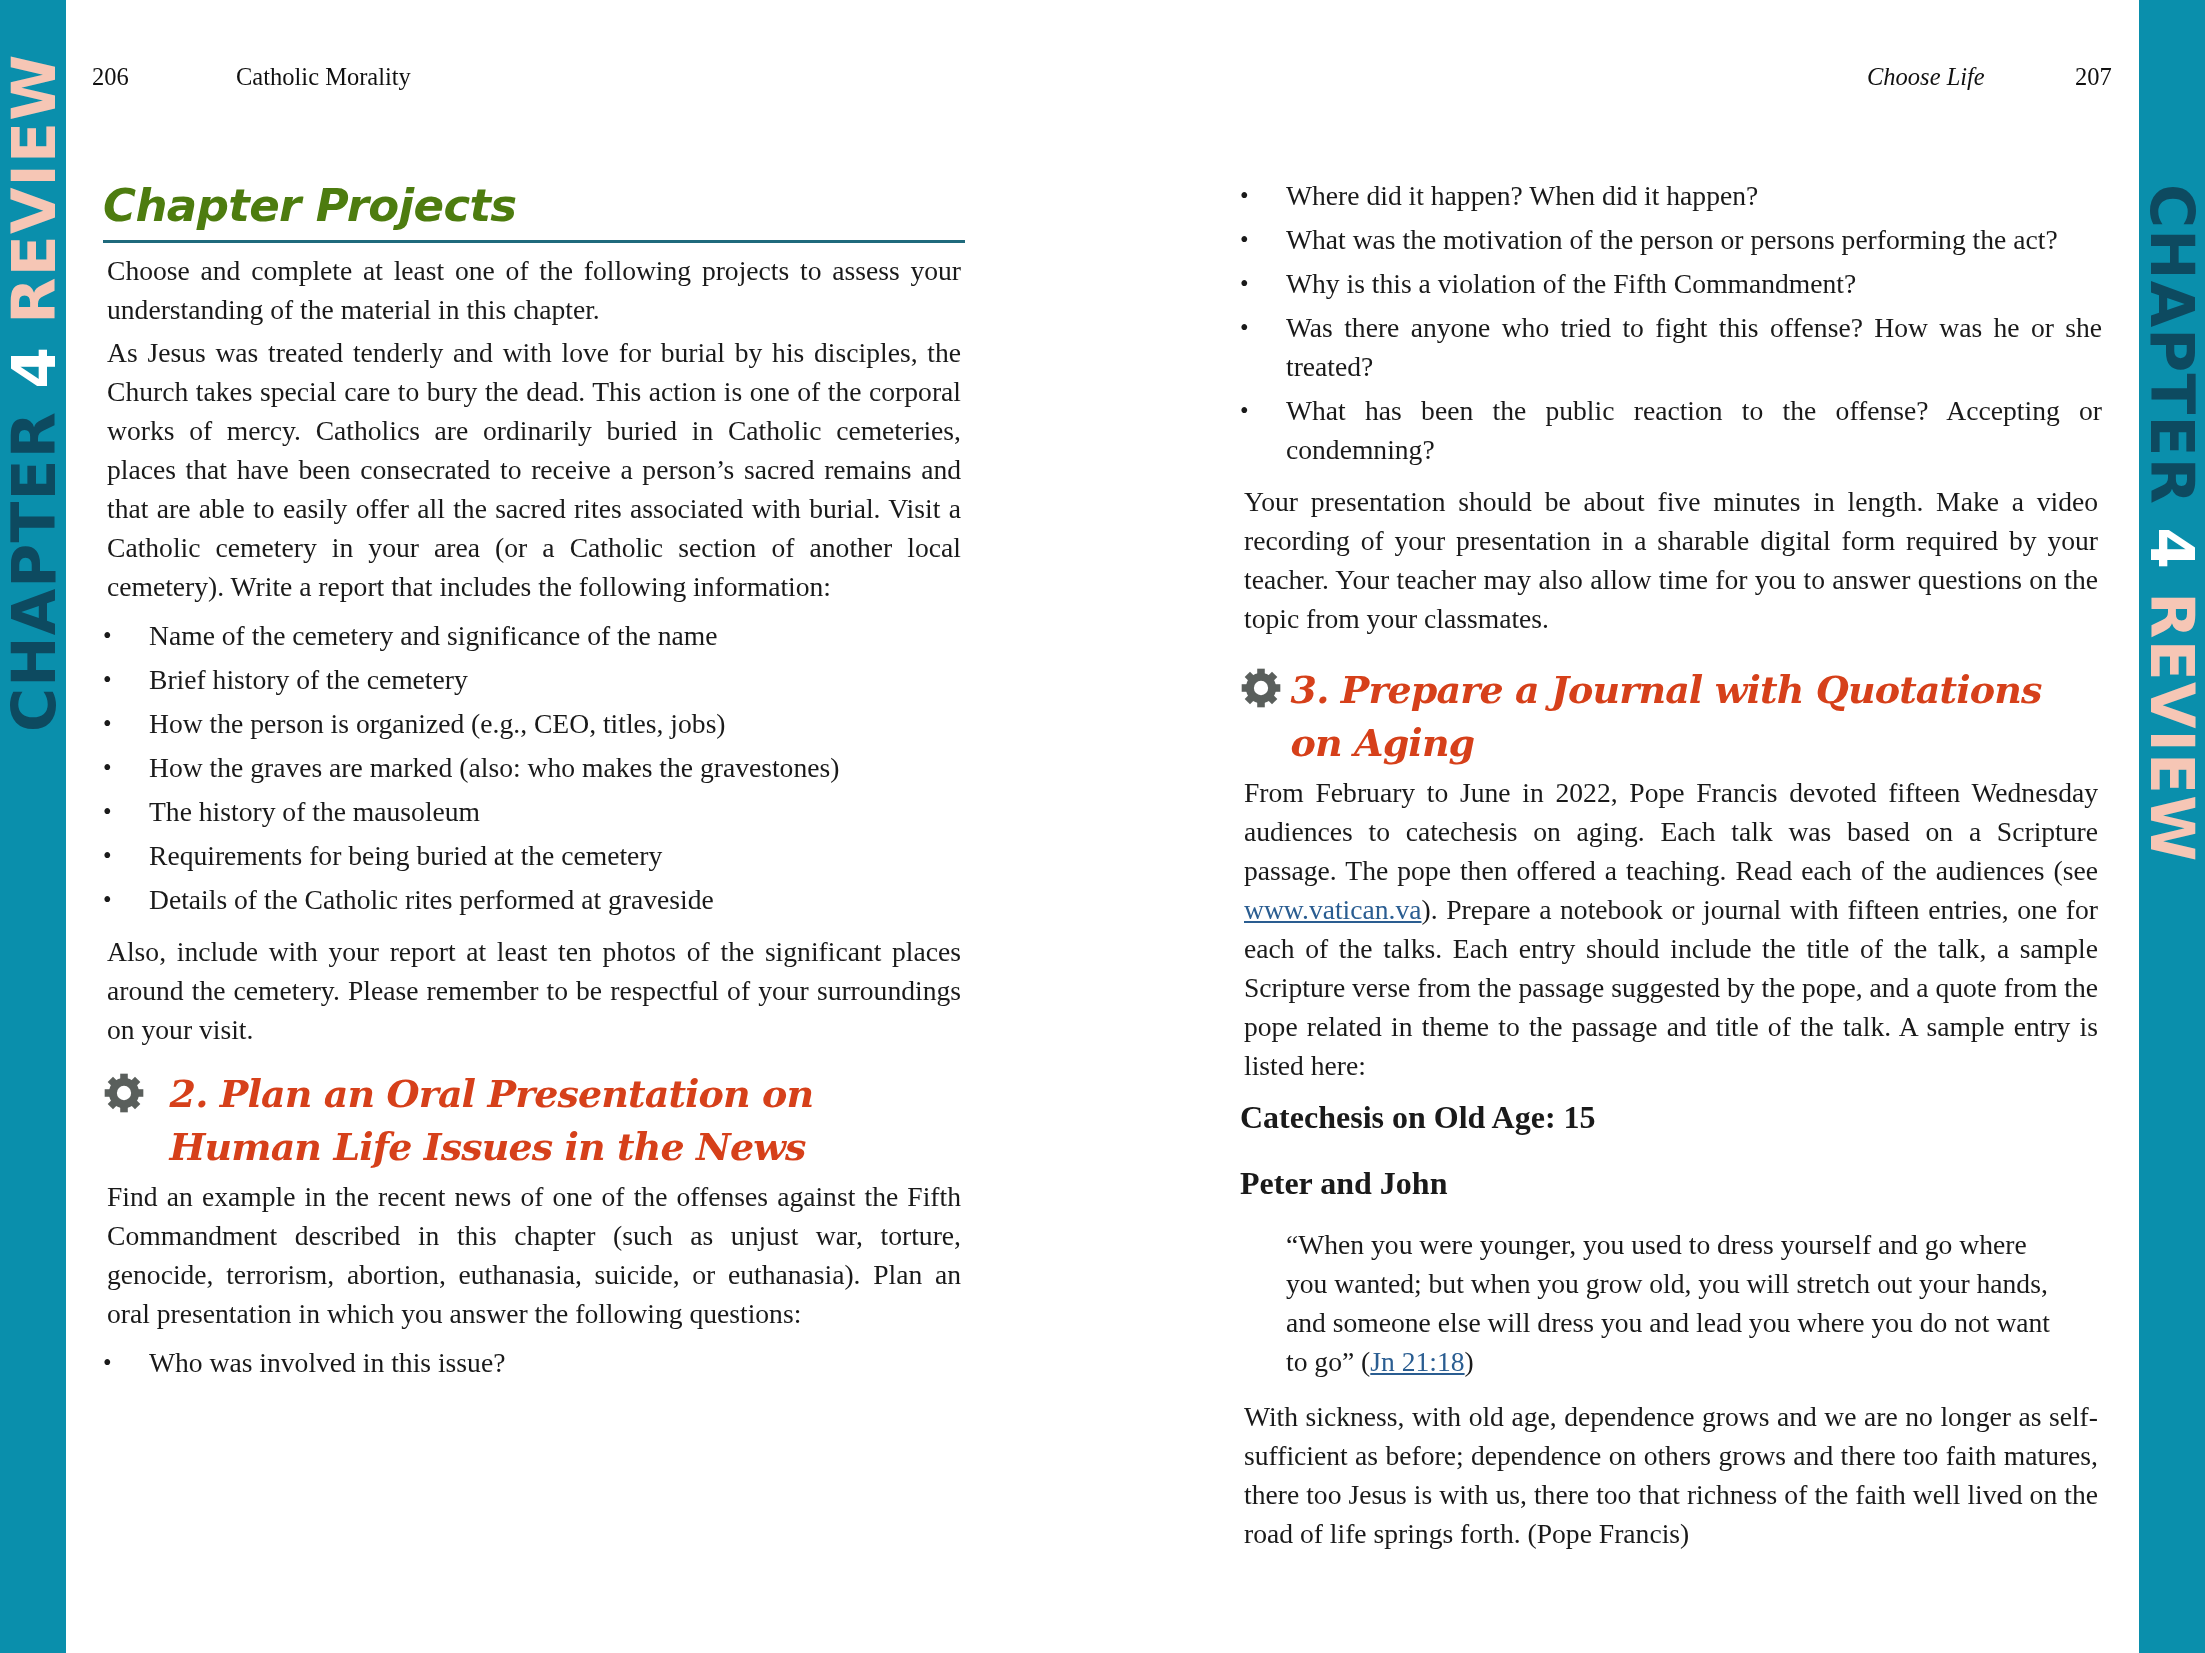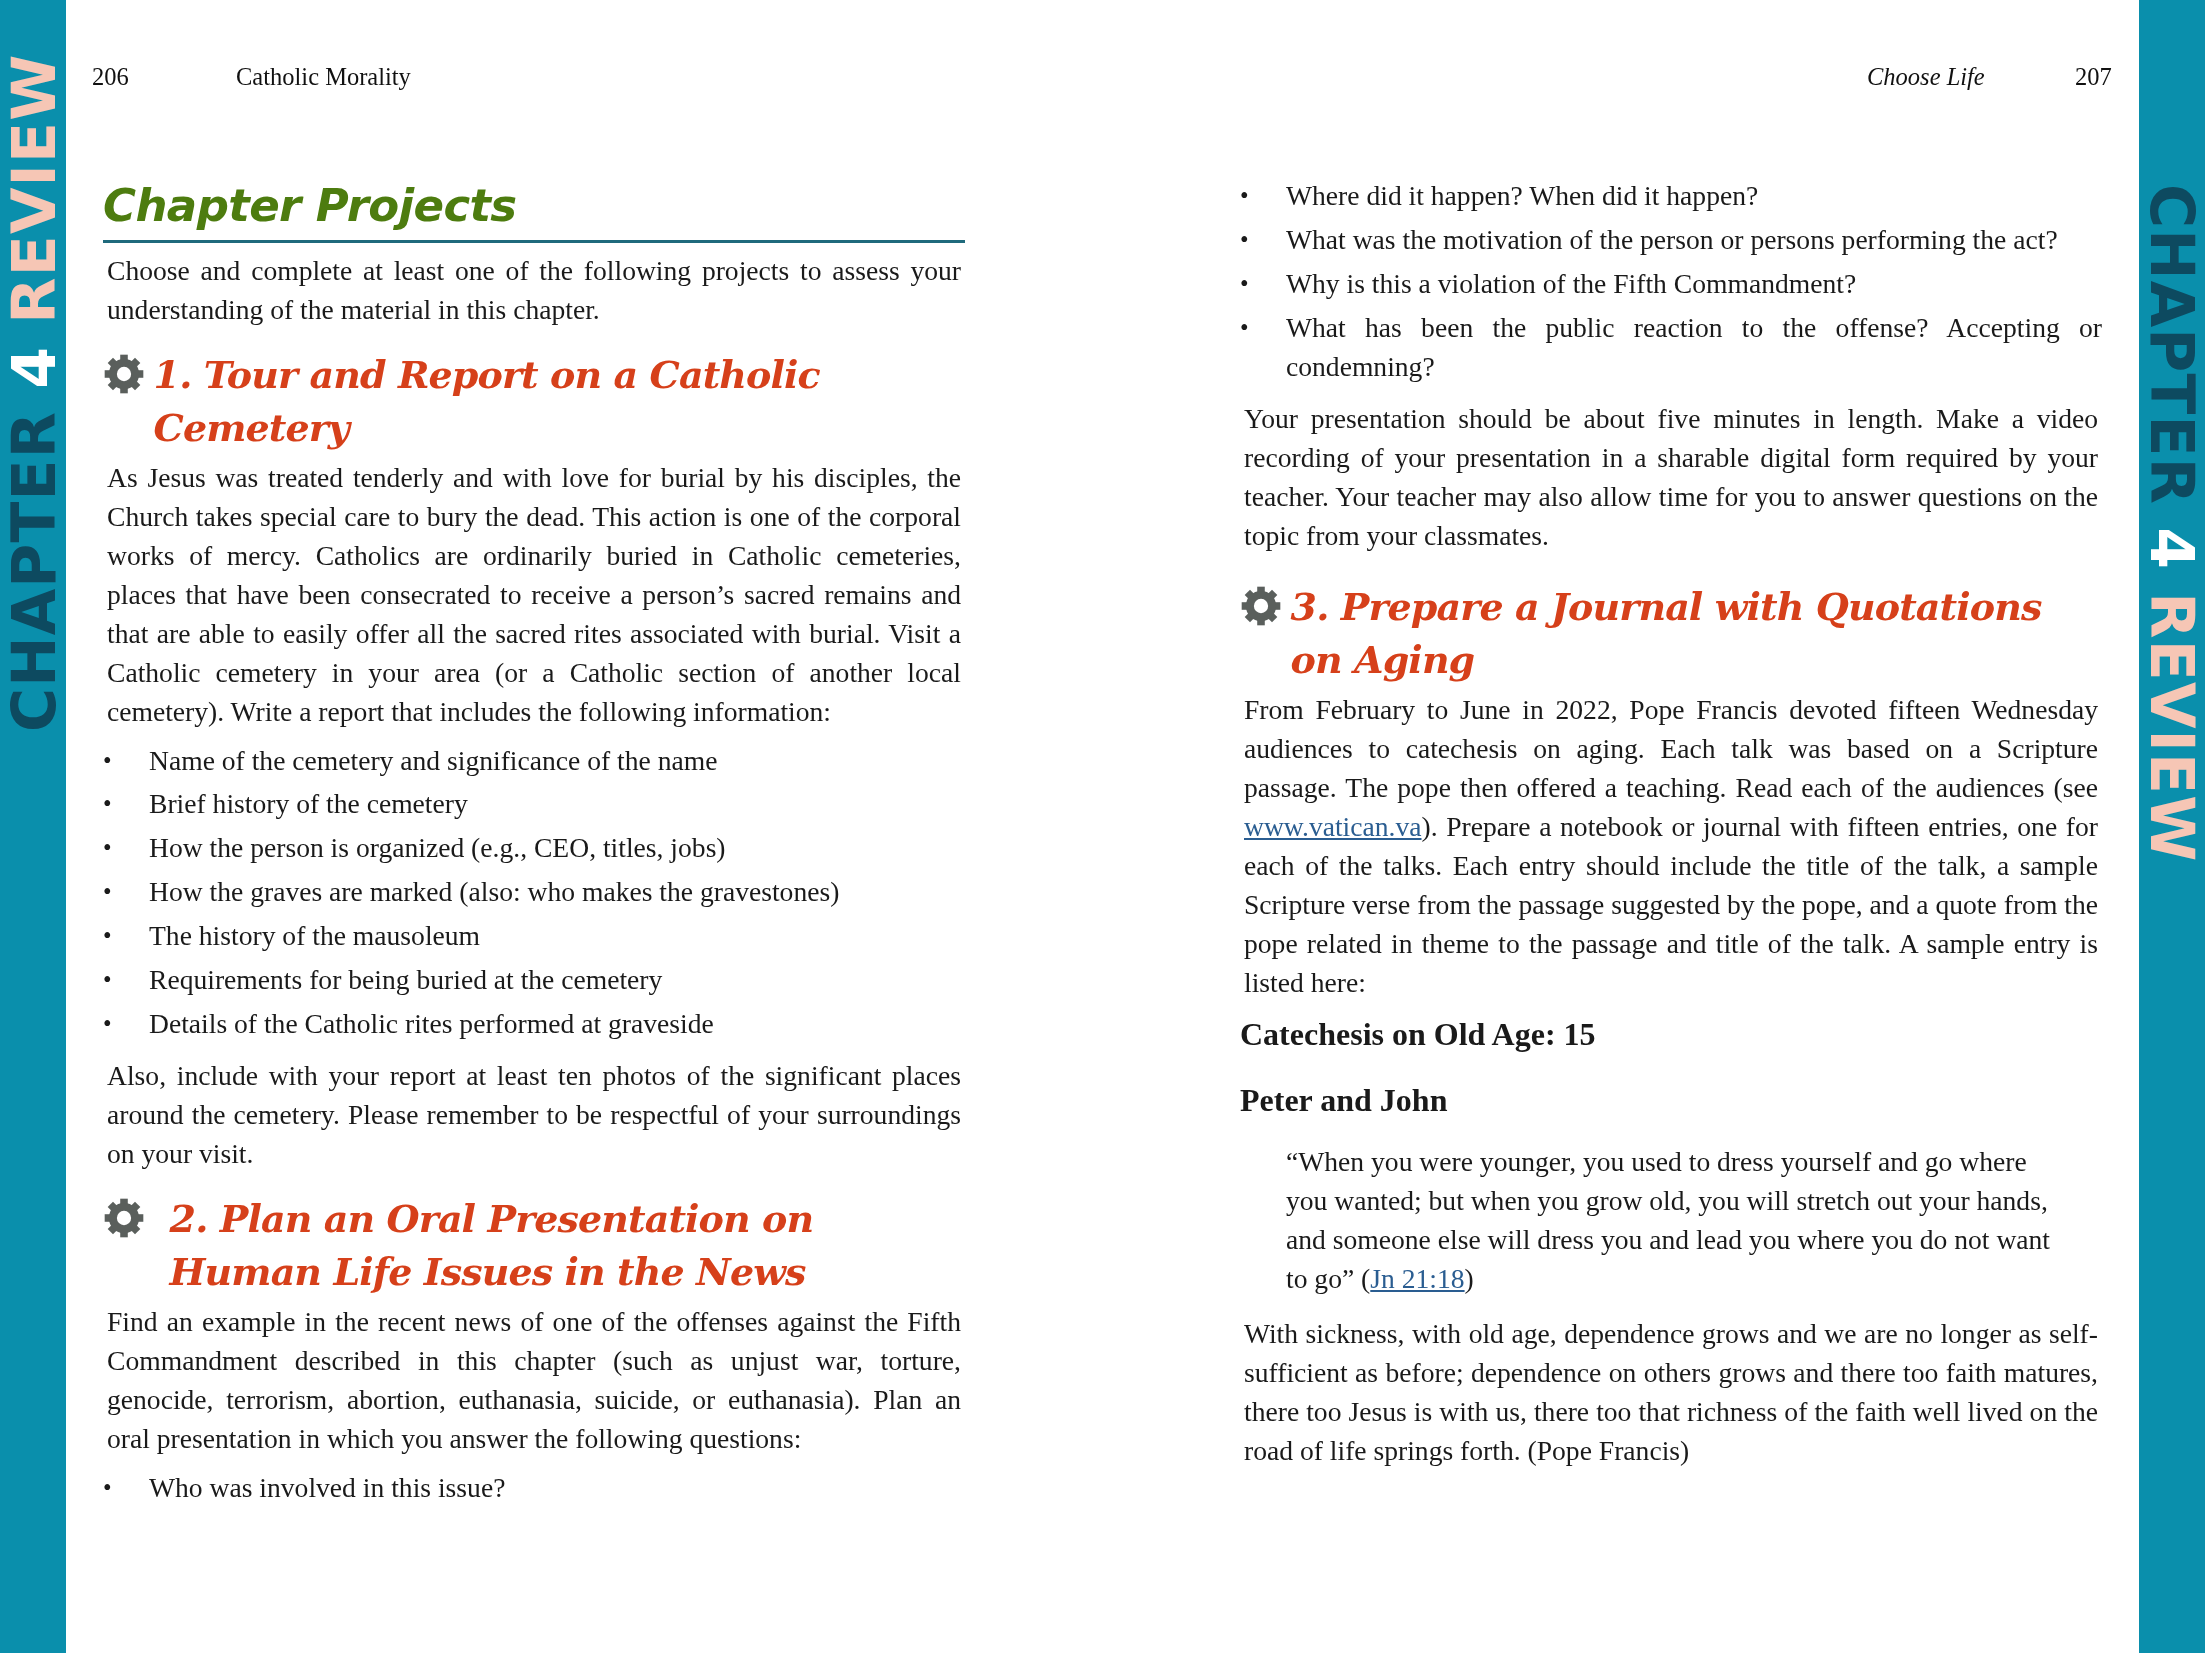--- a/index.html
+++ b/index.html
@@ -56,33 +56,20 @@
 <div class="runhead" style="left:92px;">206</div>
 <div class="runhead" style="left:236px;">Catholic Morality</div>
 <div class="runhead rh-italic" style="left:1867px;">Choose Life</div>
 <div class="runhead" style="left:2075px;">207</div>
 
 <div class="col col-left">
   <h1 class="page-title">Chapter Projects</h1>
   <div class="title-rule"></div>
   <p class="body">Choose and complete at least one of the following projects to assess your understanding of the material in this chapter.</p>
 
-  <div class="proj-head" style="margin-top:18.4px;">
-    <svg class="gear" viewBox="0 0 100 100">
-        <g fill="#5a5f5c">
-          <rect x="41" y="4" width="18" height="92"></rect>
-          <rect x="4" y="41" width="92" height="18"></rect>
-          <rect x="41" y="4" width="18" height="92" transform="rotate(45 50 50)"></rect>
-          <rect x="41" y="4" width="18" height="92" transform="rotate(-45 50 50)"></rect>
-          <circle cx="50" cy="50" r="36"></circle>
-        </g>
-        <circle cx="50" cy="50" r="17" fill="#fff"></circle>
-      </svg>
-    <span>1. Tour and Report on a Catholic Cemetery</span>
-  </div>
   <p class="body">As Jesus was treated tenderly and with love for burial by his disciples, the Church takes special care to bury the dead. This action is one of the corporal works of mercy. Catholics are ordinarily buried in Catholic cemeteries, places that have been consecrated to receive a person’s sacred remains and that are able to easily offer all the sacred rites associated with burial. Visit a Catholic cemetery in your area (or a Catholic section of another local cemetery). Write a report that includes the following information:</p>
   <ul class="bullets" style="margin-top:9.8px;">
     <li>Name of the cemetery and significance of the name</li>
     <li>Brief history of the cemetery</li>
     <li>How the person is organized (e.g., CEO, titles, jobs)</li>
     <li>How the graves are marked (also: who makes the gravestones)</li>
     <li>The history of the mausoleum</li>
     <li>Requirements for being buried at the cemetery</li>
     <li>Details of the Catholic rites performed at graveside</li>
   </ul>
@@ -105,20 +92,21 @@
   <ul class="bullets" style="margin-top:9.8px;">
     <li>Who was involved in this issue?</li>
   </ul>
 </div>
 
 <div class="col col-right">
   <ul class="bullets">
     <li>Where did it happen? When did it happen?</li>
     <li>What was the motivation of the person or persons performing the act?</li>
     <li>Why is this a violation of the Fifth Commandment?</li>
+    <li>Was there anyone who tried to fight this offense? How was he or she treated?</li>
     <li>What has been the public reaction to the offense? Accepting or condemning?</li>
   </ul>
   <p class="body" style="margin-top:13.5px;">Your presentation should be about five minutes in length. Make a video recording of your presentation in a sharable digital form required by your teacher. Your teacher may also allow time for you to answer questions on the topic from your classmates.</p>
 
   <div class="proj-head" style="margin-top:24.5px;">
     <svg class="gear" viewBox="0 0 100 100">
         <g fill="#5a5f5c">
           <rect x="41" y="4" width="18" height="92"></rect>
           <rect x="4" y="41" width="92" height="18"></rect>
           <rect x="41" y="4" width="18" height="92" transform="rotate(45 50 50)"></rect>

